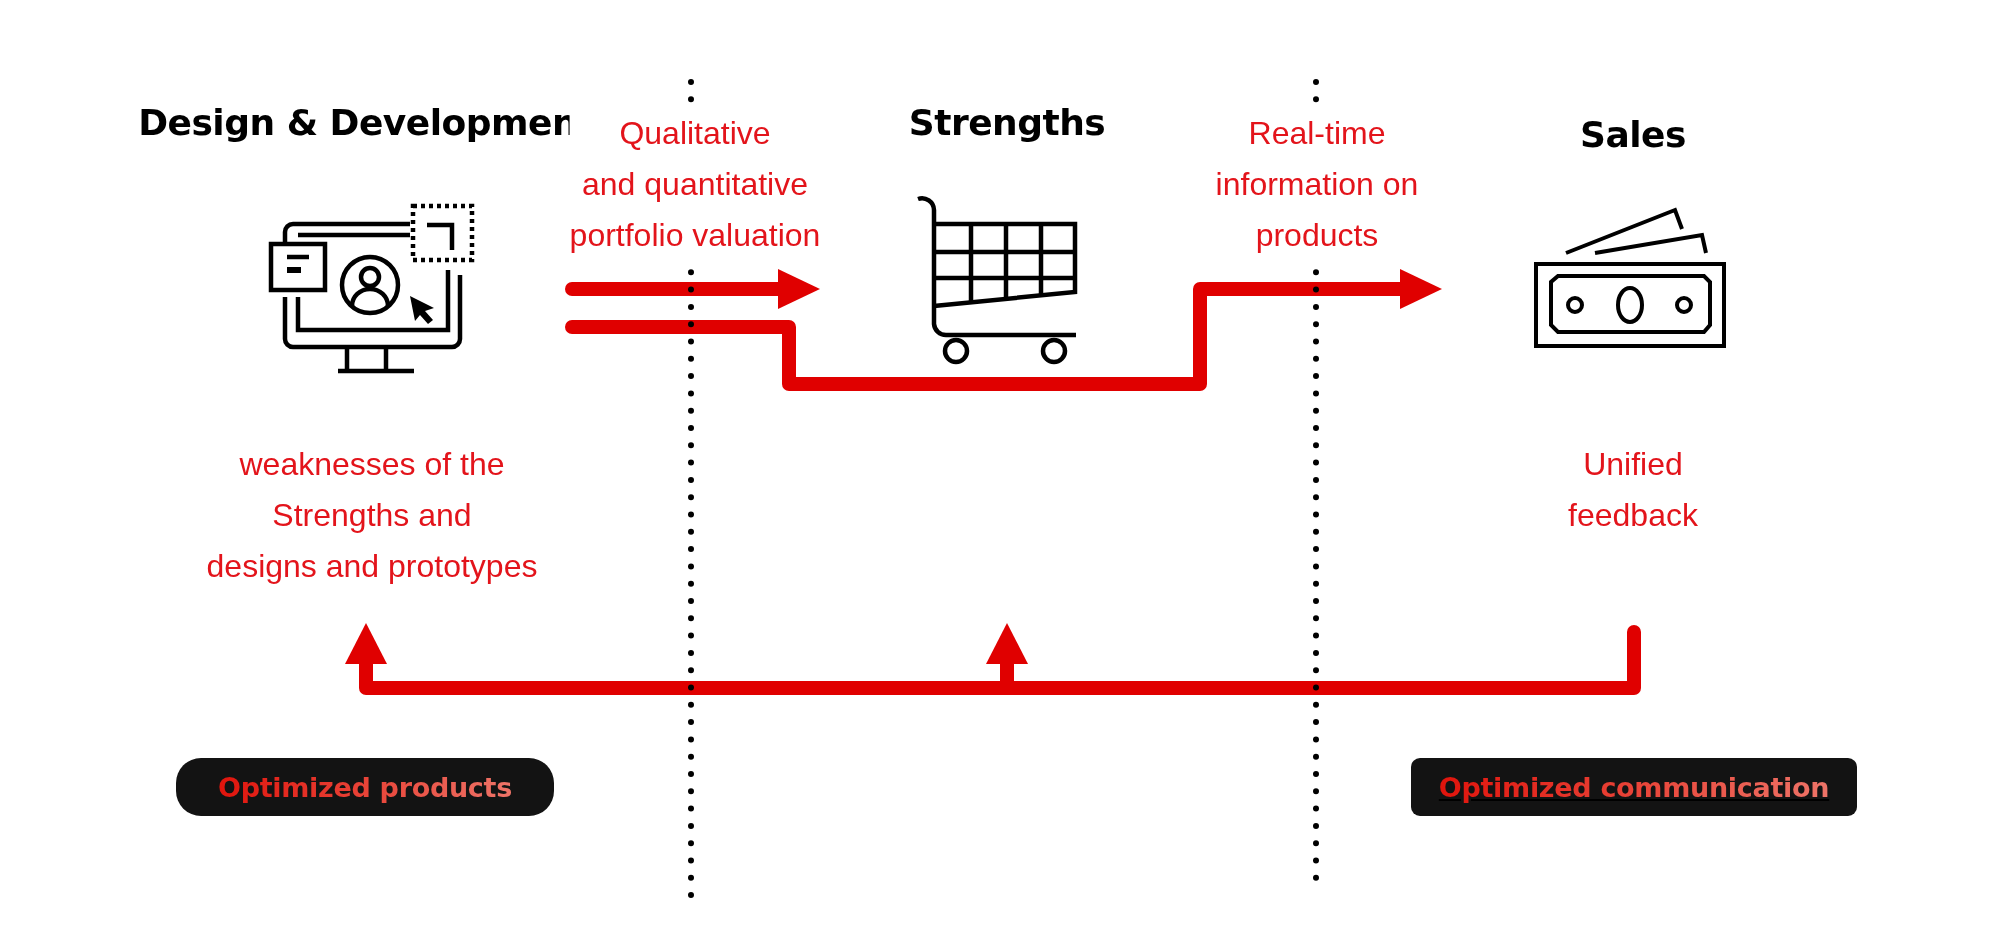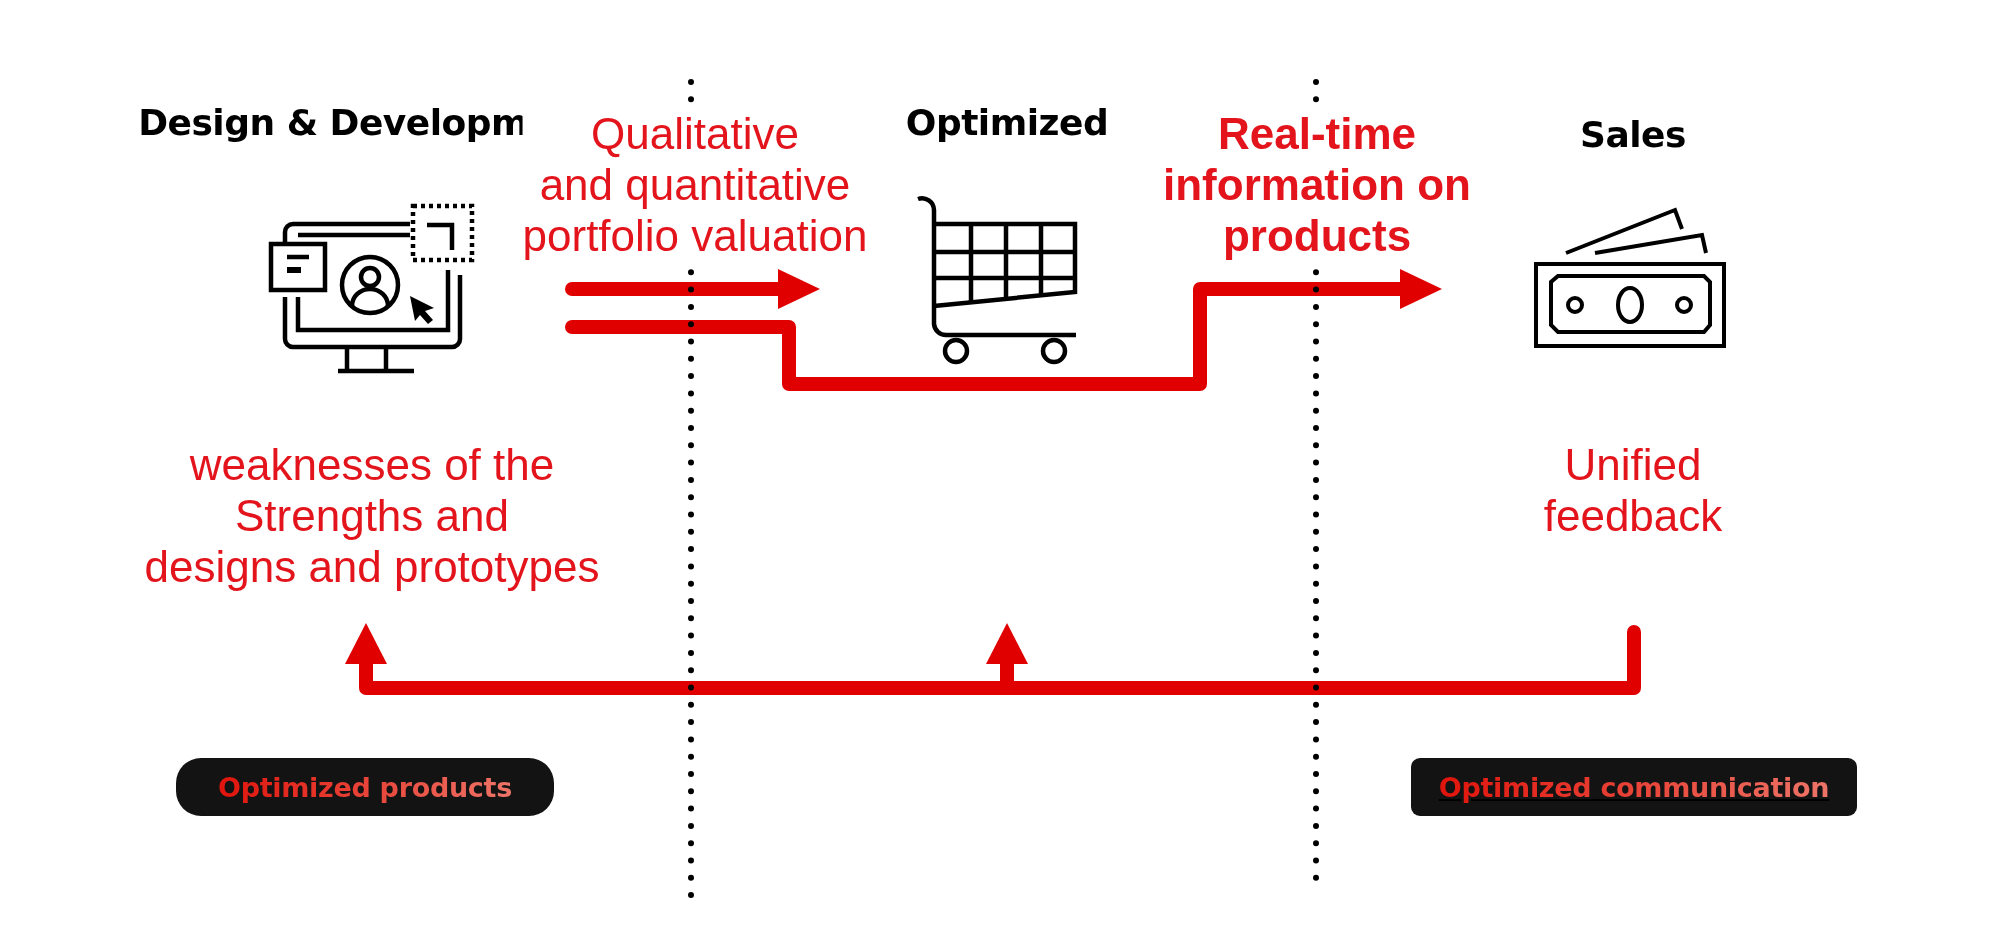--- a/index.html
+++ b/index.html
@@ -4,21 +4,21 @@
 <style>
   html, body { margin: 0; padding: 0; background: #ffffff; }
   body { width: 2008px; height: 945px; position: relative; overflow: hidden;
          font-family: "Liberation Sans", "DejaVu Sans", sans-serif; }
   #canvas { position: absolute; left: 0; top: 0; width: 2008px; height: 945px; }
   .abs { position: absolute; }
   .heading { position: absolute; font-family: "DejaVu Sans", sans-serif; font-weight: bold;
              font-size: 36px; color: #000; white-space: nowrap; transform: translateX(-50%);
              letter-spacing: -0.5px; line-height: 44px; }
   .redtext { position: absolute; color: #e3141b; font-family: "Liberation Sans", sans-serif;
-             font-weight: normal; font-size: 44px; line-height: 51px; text-align: center;
+             font-weight: normal; font-size: 32px; line-height: 51px; text-align: center;
              transform: translateX(-50%); white-space: nowrap; background: #fff; }
   .redtext span { display: block; }
   .badge { position: absolute; background: #131313; border-radius: 9px; height: 58px;
            display: flex; align-items: center; justify-content: center; }
   .badge-label { font-family: "DejaVu Sans", sans-serif; font-weight: bold; font-size: 27px;
                  background: linear-gradient(90deg, #e0140c 0%, #e9483c 55%, #ee7468 100%);
                  -webkit-background-clip: text; background-clip: text; color: transparent;
                  white-space: nowrap; letter-spacing: -0.3px; }
   svg { overflow: visible; }
 </style>
@@ -83,29 +83,29 @@
       <path d="M1595,253 L1702,235 L1706,253"></path>
       <rect x="1536" y="264" width="188" height="82"></rect>
       <path d="M1558,276 H1704 L1710,282 V325 L1704,332 H1558 L1551,325 V282 Z"></path>
       <circle cx="1575" cy="305" r="7"></circle>
       <circle cx="1684" cy="305" r="7"></circle>
       <ellipse cx="1630" cy="305" rx="12" ry="17"></ellipse>
     </g>
   </svg>
 
   <div class="heading" style="left:366px;top:101px;">Design &amp; Development</div>
-  <div class="heading" style="left:1007px;top:101px;">Optimized</div>
+  <div class="heading" style="left:1007px;top:101px;">Strengths</div>
   <div class="heading" style="left:1633px;top:101px;margin-top:12px;">Sales</div>
 
   <div class="redtext" style="left:695px;top:108px;">
     <span>Qualitative</span>
     <span>and quantitative</span>
     <span>portfolio valuation</span>
   </div>
-  <div class="redtext" style="left:1317px;top:108px;font-weight:bold;">
+  <div class="redtext" style="left:1317px;top:108px;">
     <span>Real-time</span>
     <span>information on</span>
     <span>products</span>
   </div>
   <div class="redtext" style="left:372px;top:439px;">
     <span>weaknesses of the</span>
     <span>Strengths and</span>
     <span>designs and prototypes</span>
   </div>
   <div class="redtext" style="left:1633px;top:439px;">

